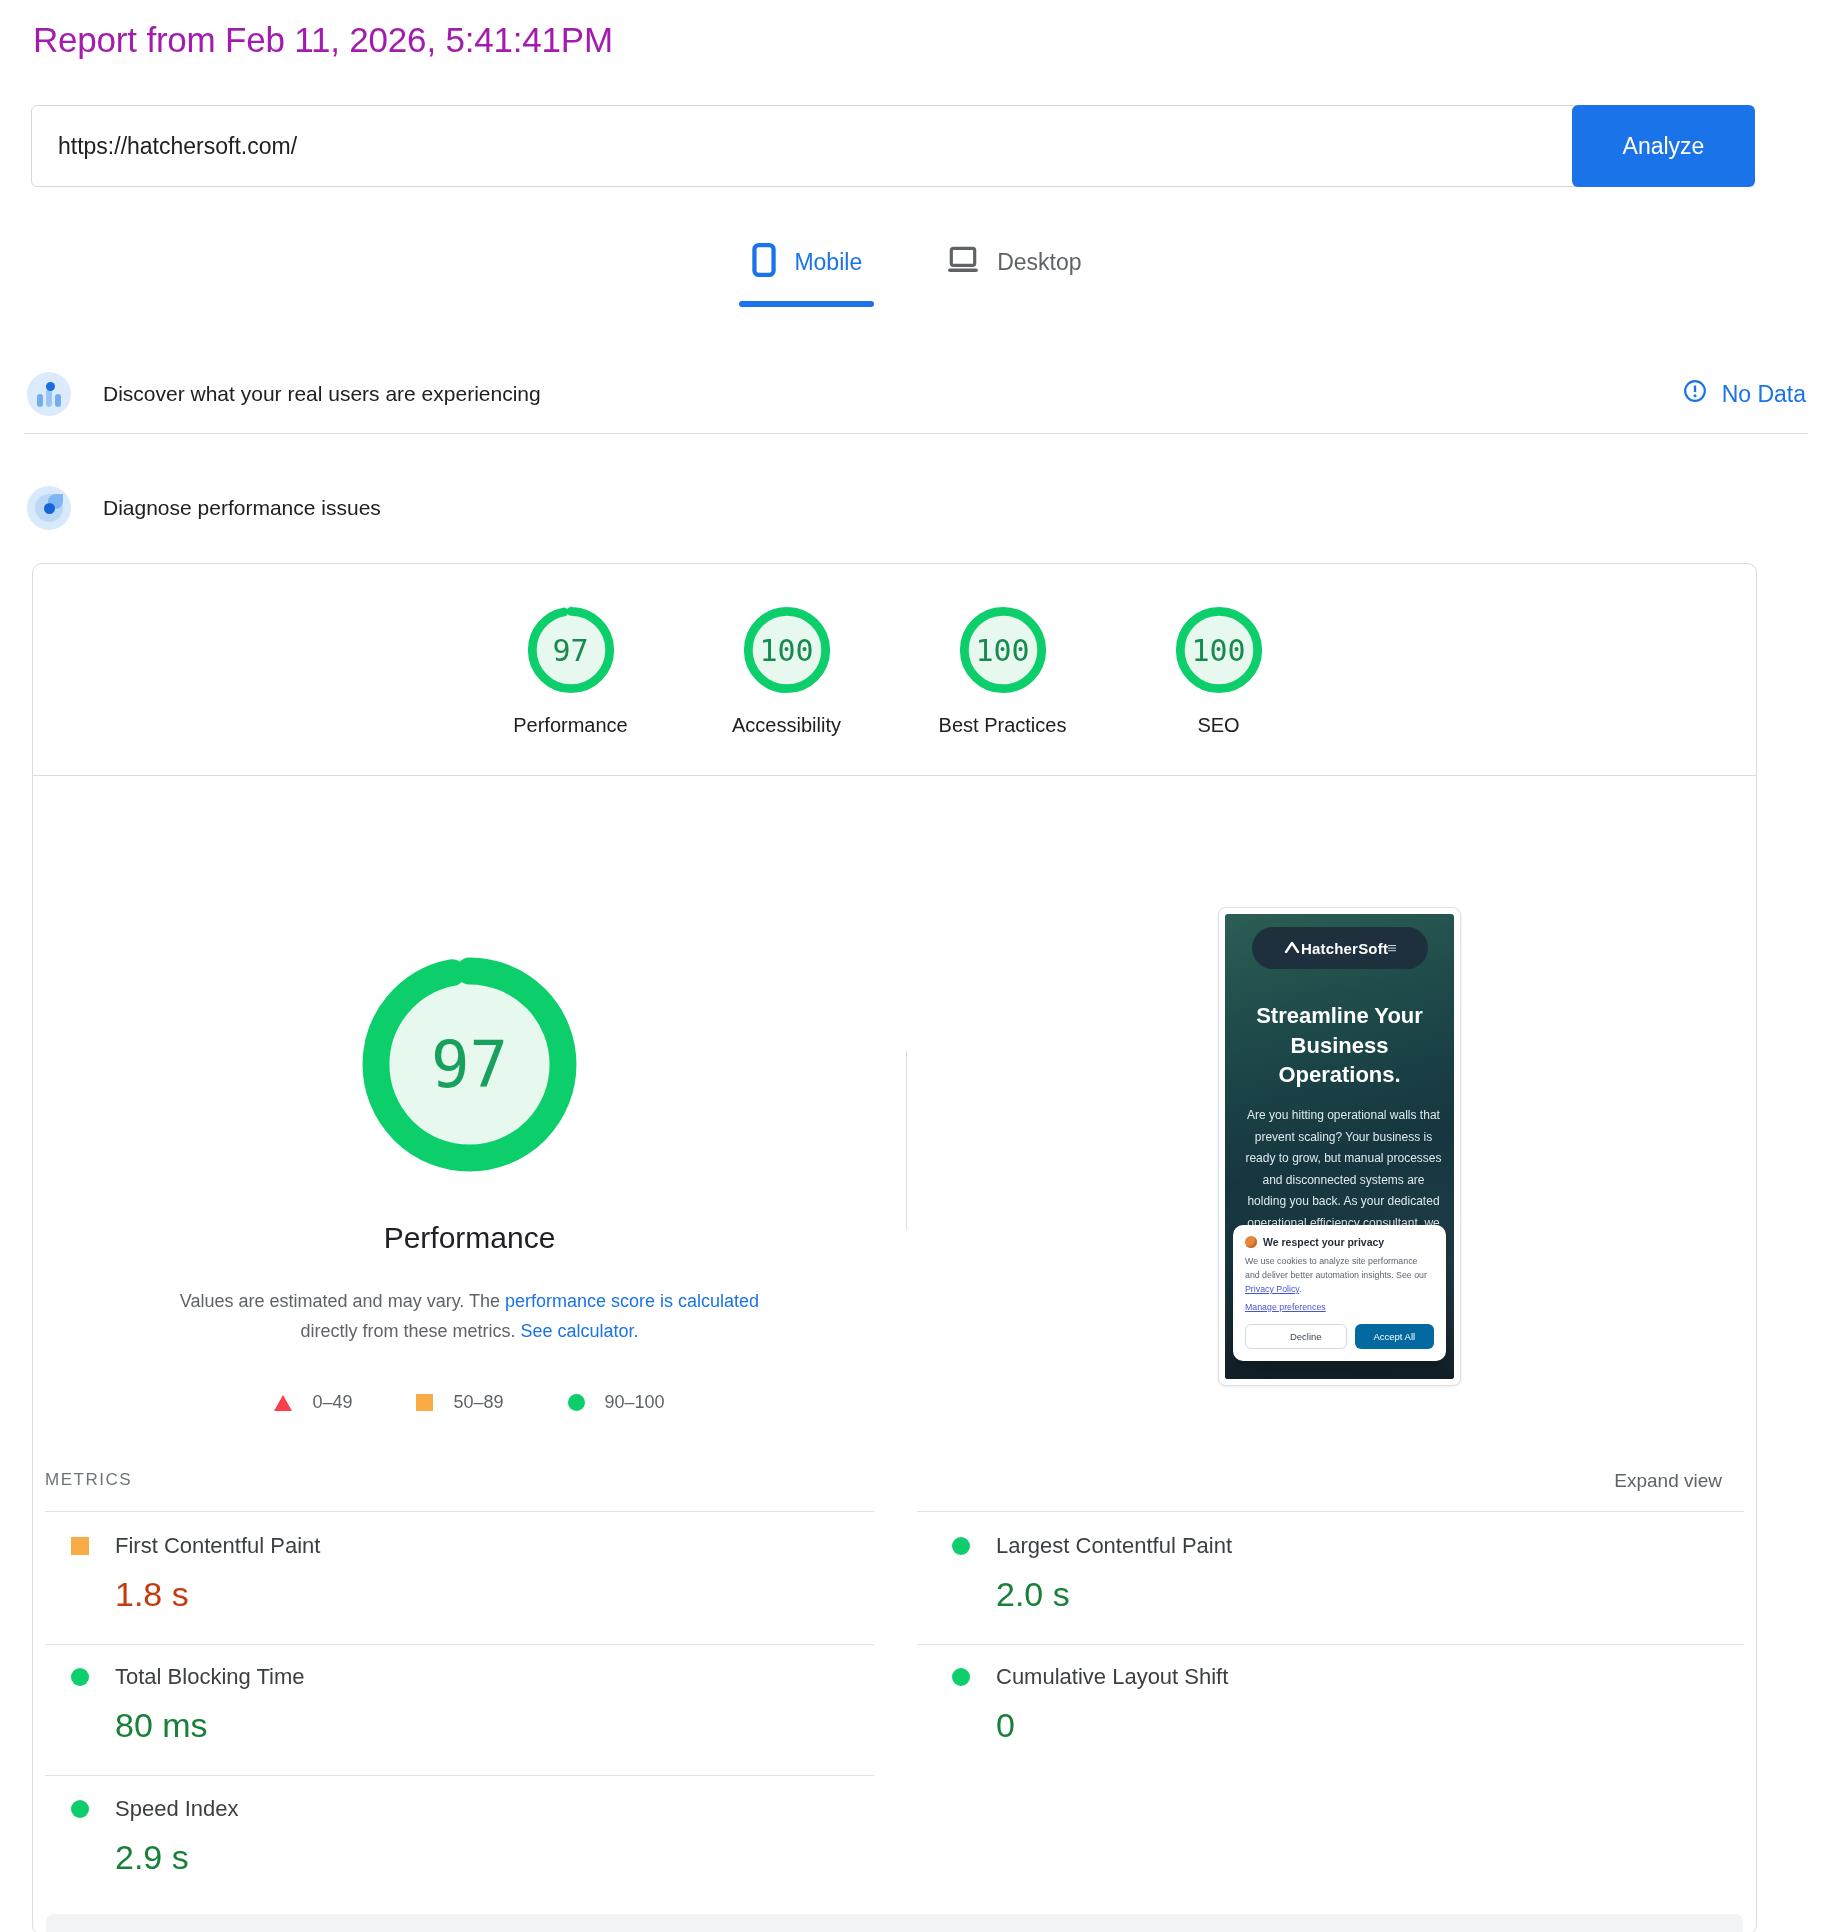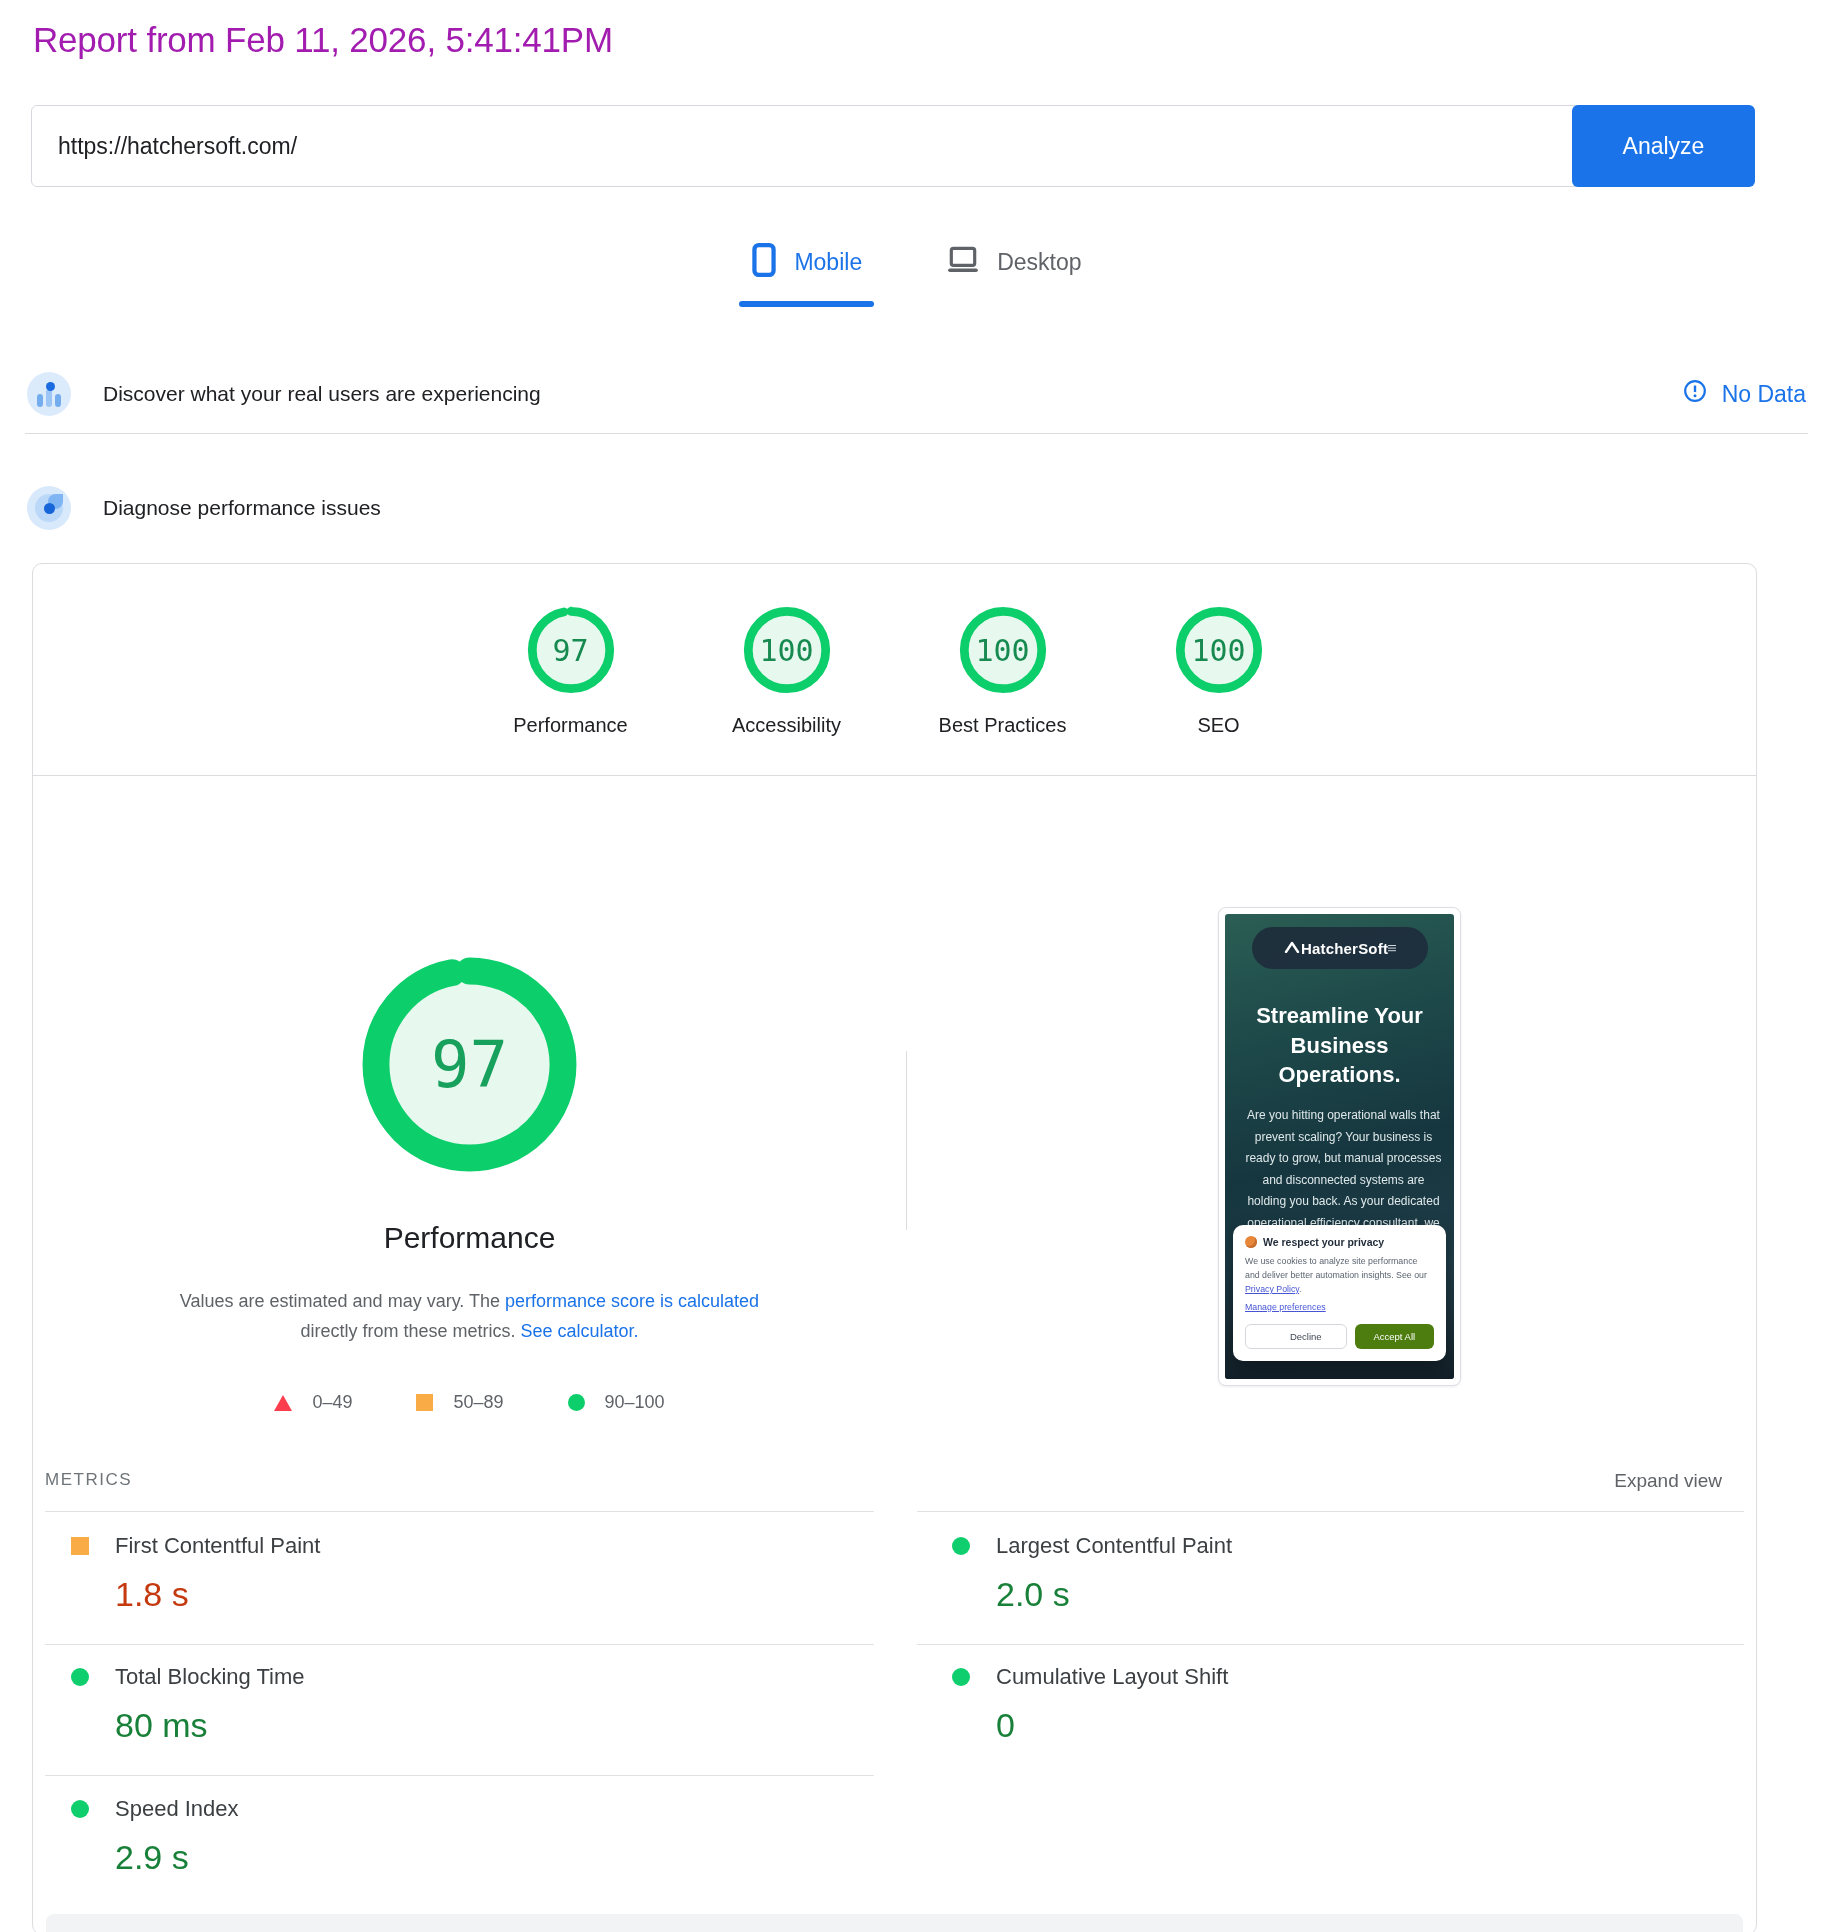--- a/index.html
+++ b/index.html
@@ -83,21 +83,21 @@
   .cookie-card { position:absolute; left:8px; right:8px; bottom:18px; background:#fff; border-radius:10px; padding:11px 12px 12px; box-shadow:0 6px 18px rgba(0,0,0,.35); z-index:2; }
   .cookie-title-row { display:flex; align-items:center; gap:6px; }
   .cookie-icon { width:12px; height:12px; border-radius:50%; background:#e8873a; box-shadow:inset -2px -2px 0 #c96f2e; flex:0 0 12px; }
   .cookie-title { font-size:10.5px; font-weight:700; color:#1f2937; }
   .cookie-body { margin-top:6px; font-size:8.8px; line-height:1.6; color:#5b6470; }
   .cookie-body a, .cookie-manage { color:#4655d4; text-decoration:underline; }
   .cookie-manage { display:inline-block; margin-top:6px; font-size:8.8px; }
   .cookie-btns { margin-top:10px; display:flex; gap:8px; }
   .cookie-btn { flex:1; height:25px; border-radius:6px; font-size:9.5px; display:flex; align-items:center; justify-content:center; font-family:"Liberation Sans",sans-serif; }
   .btn-decline { background:#fff; border:1px solid #d4d7dc; color:#3f4753;padding-left:20px; }
-  .btn-accept { background:#4d7c0f; border:none; color:#fff; }
+  .btn-accept { background:#0369a1; border:none; color:#fff; }
 
   
   .metrics-heading { position:absolute; top:906px; left:12px; font-size:17px; letter-spacing:1.5px; color:#6f7478; }
   .expand-view { position:absolute; top:906px; right:34px; font-size:19px; color:#5f6368; cursor:pointer; }
   .mdiv { position:absolute; border-top:1px solid #dfe1e5; }
   .mdiv-a-l { top:947px; left:12px;  width:829px; }
   .mdiv-a-r { top:947px; left:884px; width:827px; }
   .mdiv-b-l { top:1080px; left:12px;  width:829px; }
   .mdiv-b-r { top:1080px; left:884px; width:827px; }
   .mdiv-c-l { top:1211px; left:12px;  width:829px; }

